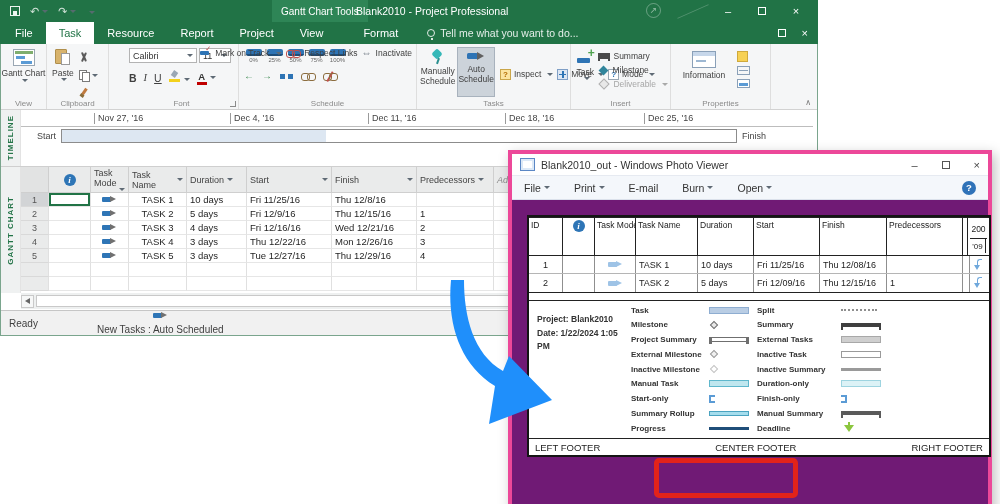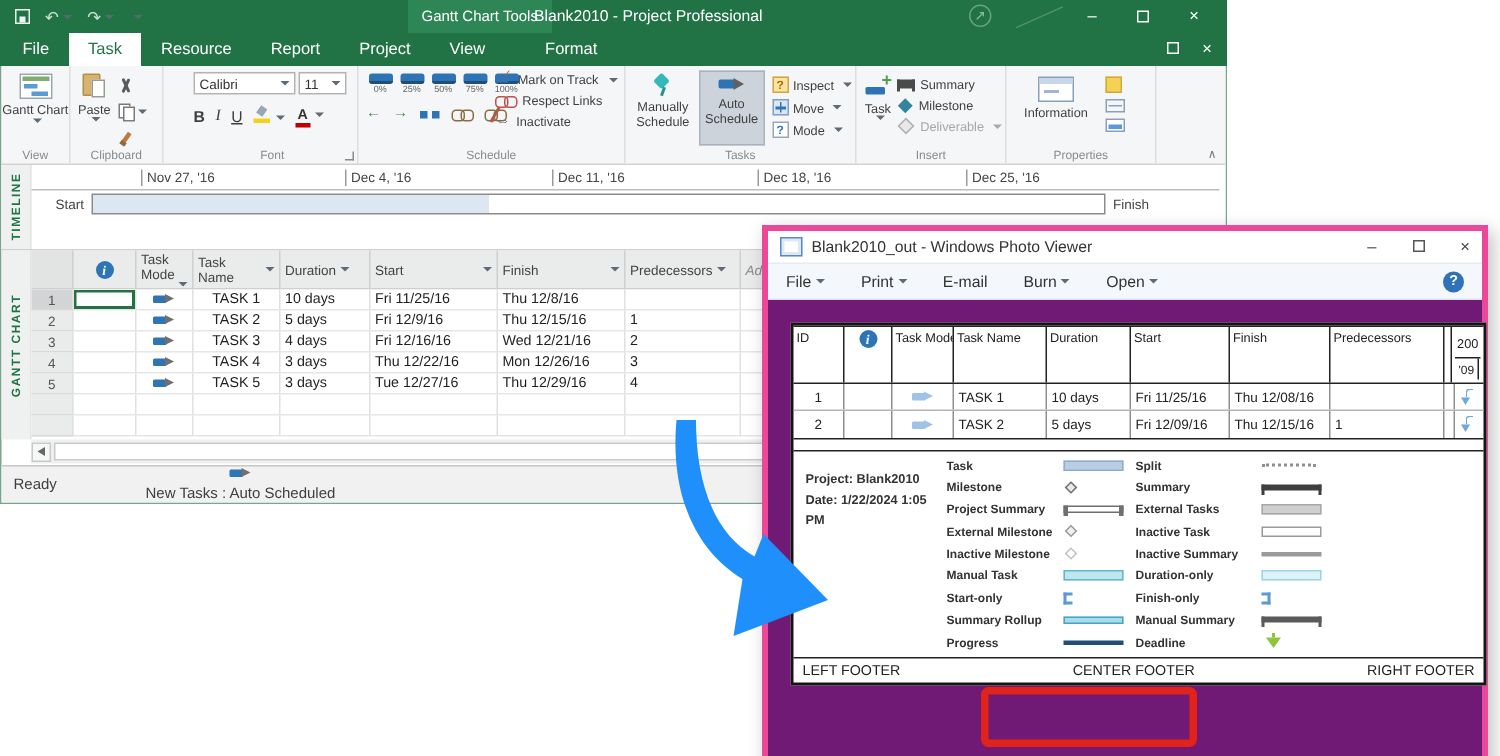--- a/index.html
+++ b/index.html
@@ -83,36 +83,36 @@
 .garr{color:#3f8a52;font-size:10px;font-weight:bold;line-height:1;}
 .icon-split{width:13px;height:7px;position:relative;display:inline-block;}
 .icon-split .s1{position:absolute;left:0;top:1px;width:5px;height:5px;background:#2e74b5;}
 .icon-split .s2{position:absolute;left:8px;top:1px;width:5px;height:5px;background:#2e74b5;}
 .icon-link{width:14px;height:9px;position:relative;display:inline-block;}
 .icon-link::before,.icon-link::after{content:"";position:absolute;top:1px;width:7px;height:6px;border:1.5px solid #8c6d3f;border-radius:3px;}
 .icon-link::before{left:0;}
 .icon-link::after{left:6px;}
 .icon-link.pink::before,.icon-link.pink::after{border-color:#c0504d;}
 .icon-link .bslash{position:absolute;left:6px;top:-1px;width:1.5px;height:11px;background:#c0504d;transform:rotate(30deg);}
-.schstack{position:absolute;right:4px;top:4px;display:flex;flex-direction:column;gap:4px;font-size:8.5px;color:#3f3f3f;}
+.schstack{position:absolute;right:4px;top:4px;display:flex;flex-direction:row;gap:4px;font-size:8.5px;color:#3f3f3f;}
 .schitem{display:flex;align-items:center;gap:4px;white-space:nowrap;}
 .icon-mot{width:11px;height:8px;position:relative;display:inline-block;}
 .icon-mot::before{content:"";position:absolute;left:0;top:2px;width:9px;height:4px;background:#2e74b5;border-radius:1px;}
 .icon-mot::after{content:"✓";position:absolute;left:5px;top:-4px;font-size:7px;color:#c0504d;font-weight:bold;}
 .icon-inact{color:#5f6a75;font-size:10px;line-height:1;}
 .rg.tasks{width:154px;display:flex;padding:3px 2px 12px 3px;gap:2px;}
 .stackbtn{width:45px;display:flex;flex-direction:column;align-items:center;font-size:8.5px;color:#3f3f3f;line-height:1.2;padding-top:3px;text-align:center;}
 .stackbtn.sel{background:#ccd3da;border:1px solid #a8b2bd;}
 .icon-pin{width:13px;height:14px;position:relative;margin-bottom:2px;}
 .icon-pin::before{content:"";position:absolute;left:2px;top:0;width:8px;height:8px;background:#35b8b8;border-radius:2px;transform:rotate(45deg);}
 .icon-pin::after{content:"";position:absolute;left:6px;top:8px;width:2px;height:6px;background:#2a8f8f;transform:rotate(20deg);}
 .icon-auto{width:18px;height:11px;position:relative;margin-bottom:2px;}
 .icon-auto::before{content:"";position:absolute;left:0;top:2px;width:11px;height:6px;background:#2e74b5;border-radius:1.5px;}
 .icon-auto::after{content:"";position:absolute;left:10px;top:1px;width:0;height:0;border-left:7px solid #606060;border-top:4.5px solid transparent;border-bottom:4.5px solid transparent;}
-.taskstack{display:flex;flex-direction:column;gap:4px;padding-top:4px;font-size:8.5px;color:#3f3f3f;margin-left:3px;}
+.taskstack{display:flex;gap:4px;padding-top:4px;font-size:8.5px;color:#3f3f3f;margin-left:3px;}
 .tsitem{display:flex;align-items:center;gap:3px;white-space:nowrap;}
 .icon-inspect{width:11px;height:11px;background:#fbe4a0;border:1px solid #caa64a;font-size:8px;color:#b06a00;text-align:center;line-height:9px;font-weight:bold;flex:none;}
 .icon-inspect::before{content:"?";}
 .icon-move{width:11px;height:11px;border:1px solid #7f9fc6;background:#dce6f3;position:relative;flex:none;}
 .icon-move::before{content:"";position:absolute;left:1px;top:4px;width:7px;height:1.5px;background:#2e74b5;}
 .icon-move::after{content:"";position:absolute;left:4px;top:1px;width:1.5px;height:7px;background:#2e74b5;}
 .icon-mode{width:11px;height:11px;border:1px solid #9aa7b3;background:#fff;font-size:8px;color:#2e74b5;text-align:center;line-height:9px;font-weight:bold;flex:none;}
 .icon-mode::before{content:"?";}
 .rg.insert{width:100px;display:flex;gap:4px;padding:3px 2px 12px 5px;}
 .bigtask{width:28px;display:flex;flex-direction:column;align-items:center;font-size:8.5px;color:#3f3f3f;padding-top:4px;}
@@ -325,20 +325,24 @@
   </div>
 
   <div id="pw-tabs">
     <span class="tab" style="margin-left:2px;">File</span>
     <span class="tab active">Task</span>
     <span class="tab">Resource</span>
     <span class="tab">Report</span>
     <span class="tab">Project</span>
     <span class="tab">View</span>
     <span class="tab ctx">Format</span>
+    <span class="tellme">
+      <span class="bulb"></span>
+      <span>Tell me what you want to do...</span>
+    </span>
     <span class="doc-controls">
       <span><span class="rest-box"></span></span>
       <span>×</span>
     </span>
   </div>
 
   <div id="pw-ribbon">
     <div class="rg view">
       <div class="bigv">
         <span class="icon-gantt">

